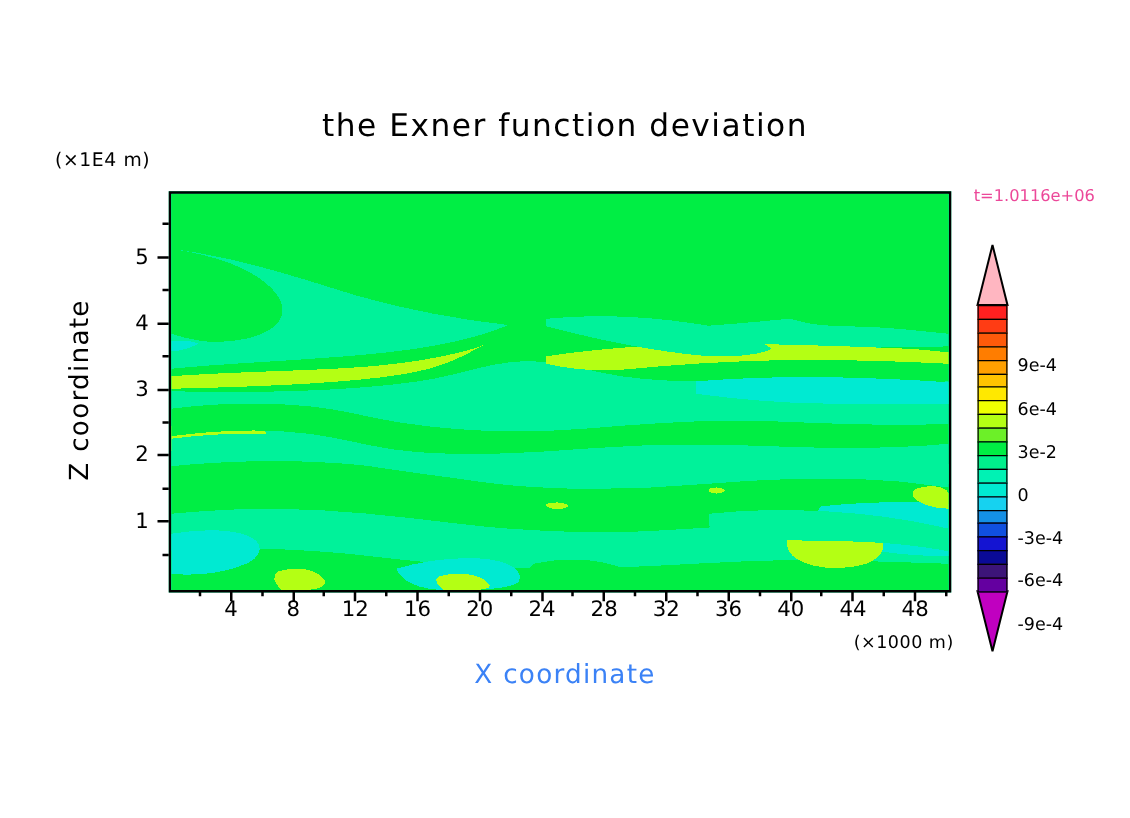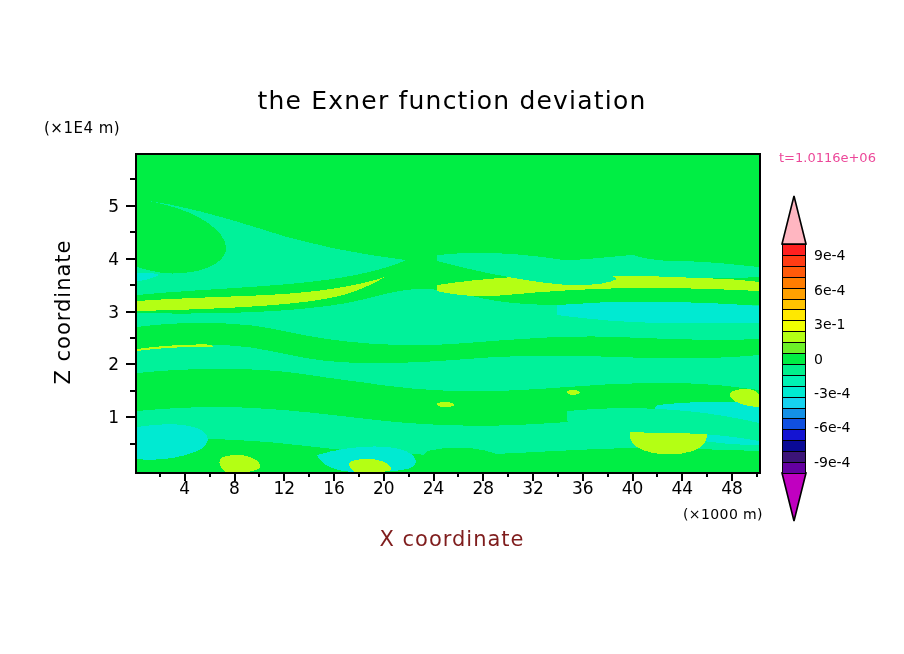--- a/index.html
+++ b/index.html
@@ -91,21 +91,21 @@
   .ticklabel-y { transform: translateY(-50%); text-align: right; }
 
   
   .axis-title-x {
     position: absolute;
     left: 0; top: 527px;
     width: 904px;
     text-align: center;
     font-size: 21px;
     letter-spacing: 1px;
-    color: #7f1d1d;
+    color: #3b82f6;
   }
   .axis-title-y {
     position: absolute;
     left: 63px;
     top: 312px;
     font-size: 21px;
     letter-spacing: 1px;
     color: #000000;
     transform: translate(-50%, -50%) rotate(-90deg);
     white-space: nowrap;
@@ -134,20 +134,21 @@
     box-sizing: border-box;
     border: 1px solid #000000;
   }
   .cb-label {
     position: absolute;
     left: 30px;
     font-size: 14px;
     color: #000000;
     white-space: nowrap;
     transform: translateY(-50%);
+    margin-top: 38px;
   }
 </style>
 </head>
 <body>
 
 <div id="stage">
 
   <div class="plot-title">the Exner function deviation</div>
 
   <div class="zunits">(×1E4 m)</div>
@@ -348,20 +349,20 @@
         <div class="cb-band" style="top: 222.476px; height: 11.9048px; background: rgb(16, 80, 224);"></div>
         <div class="cb-band" style="top: 233.381px; height: 11.9048px; background: rgb(20, 20, 210);"></div>
         <div class="cb-band" style="top: 244.286px; height: 11.9048px; background: rgb(10, 10, 150);"></div>
         <div class="cb-band" style="top: 255.19px; height: 11.9048px; background: rgb(60, 20, 120);"></div>
         <div class="cb-band" style="top: 266.095px; height: 11.9048px; background: rgb(100, 0, 160);"></div>
       </div>
   </div>
   <div id="cb-labels">
       <div class="cb-label" style="left: 814px; top: 255.45px; position: absolute;">9e-4</div>
       <div class="cb-label" style="left: 814px; top: 289.8px; position: absolute;">6e-4</div>
-      <div class="cb-label" style="left: 814px; top: 324.15px; position: absolute;">3e-1</div>
+      <div class="cb-label" style="left: 814px; top: 324.15px; position: absolute;">3e-2</div>
       <div class="cb-label" style="left: 814px; top: 358.5px; position: absolute;">0</div>
       <div class="cb-label" style="left: 814px; top: 392.85px; position: absolute;">-3e-4</div>
       <div class="cb-label" style="left: 814px; top: 427.2px; position: absolute;">-6e-4</div>
       <div class="cb-label" style="left: 814px; top: 461.55px; position: absolute;">-9e-4</div>
     </div>
 
 </div>
 
 </body></html>

